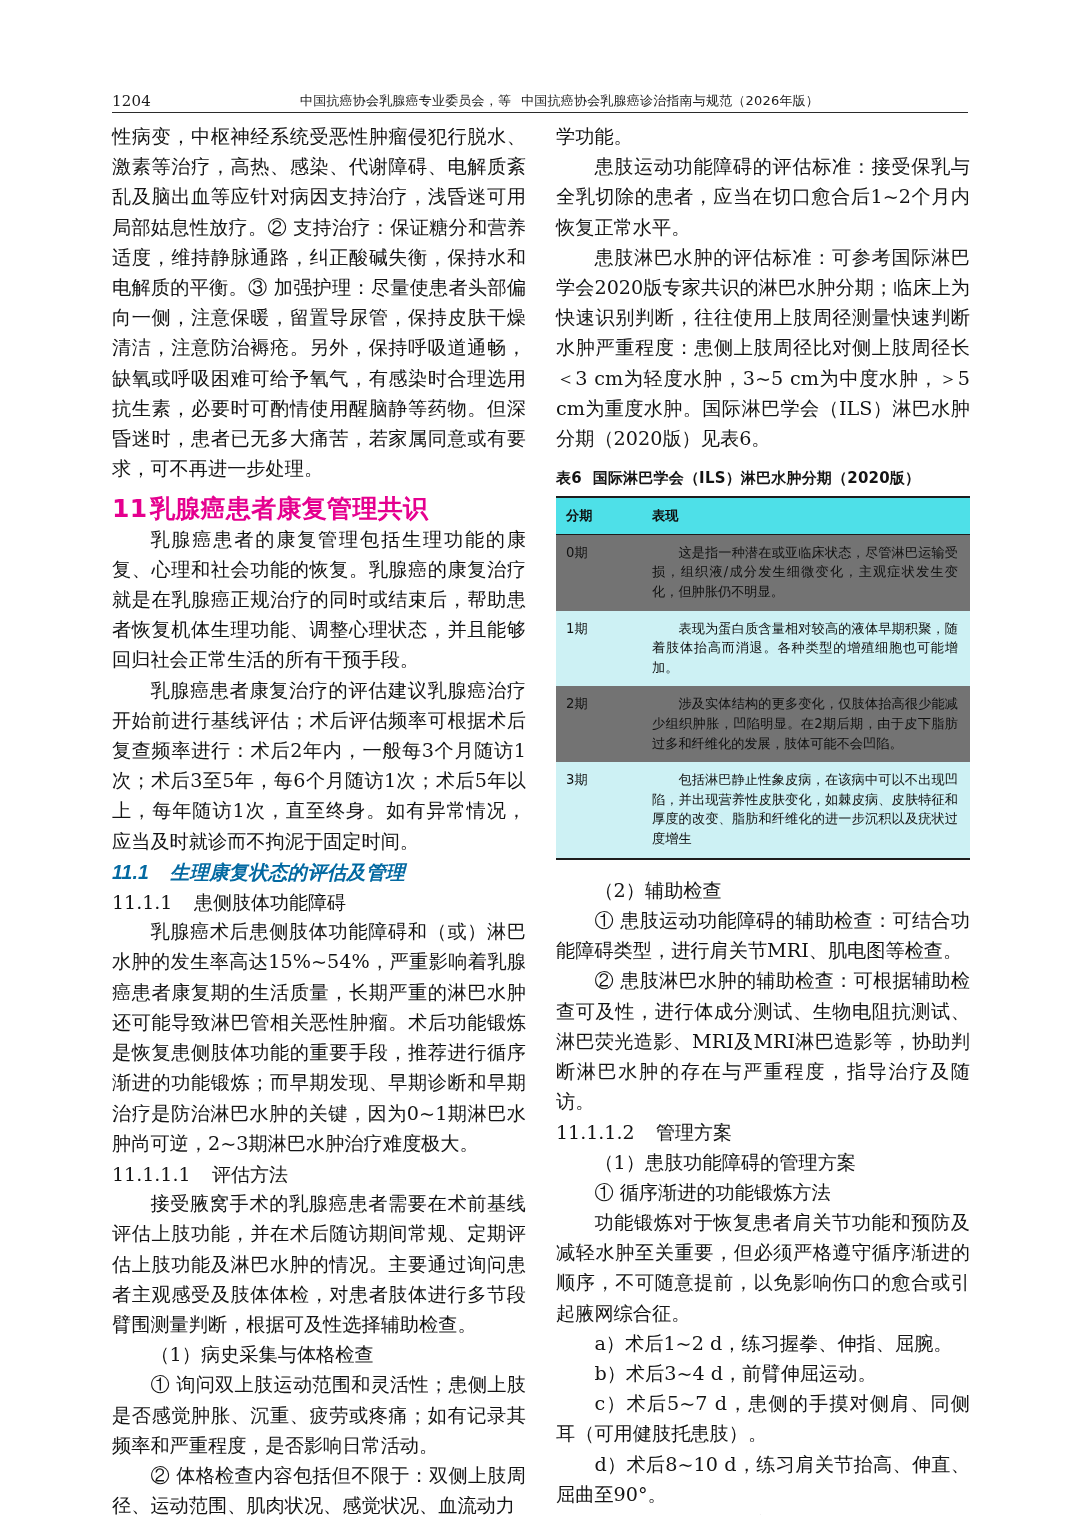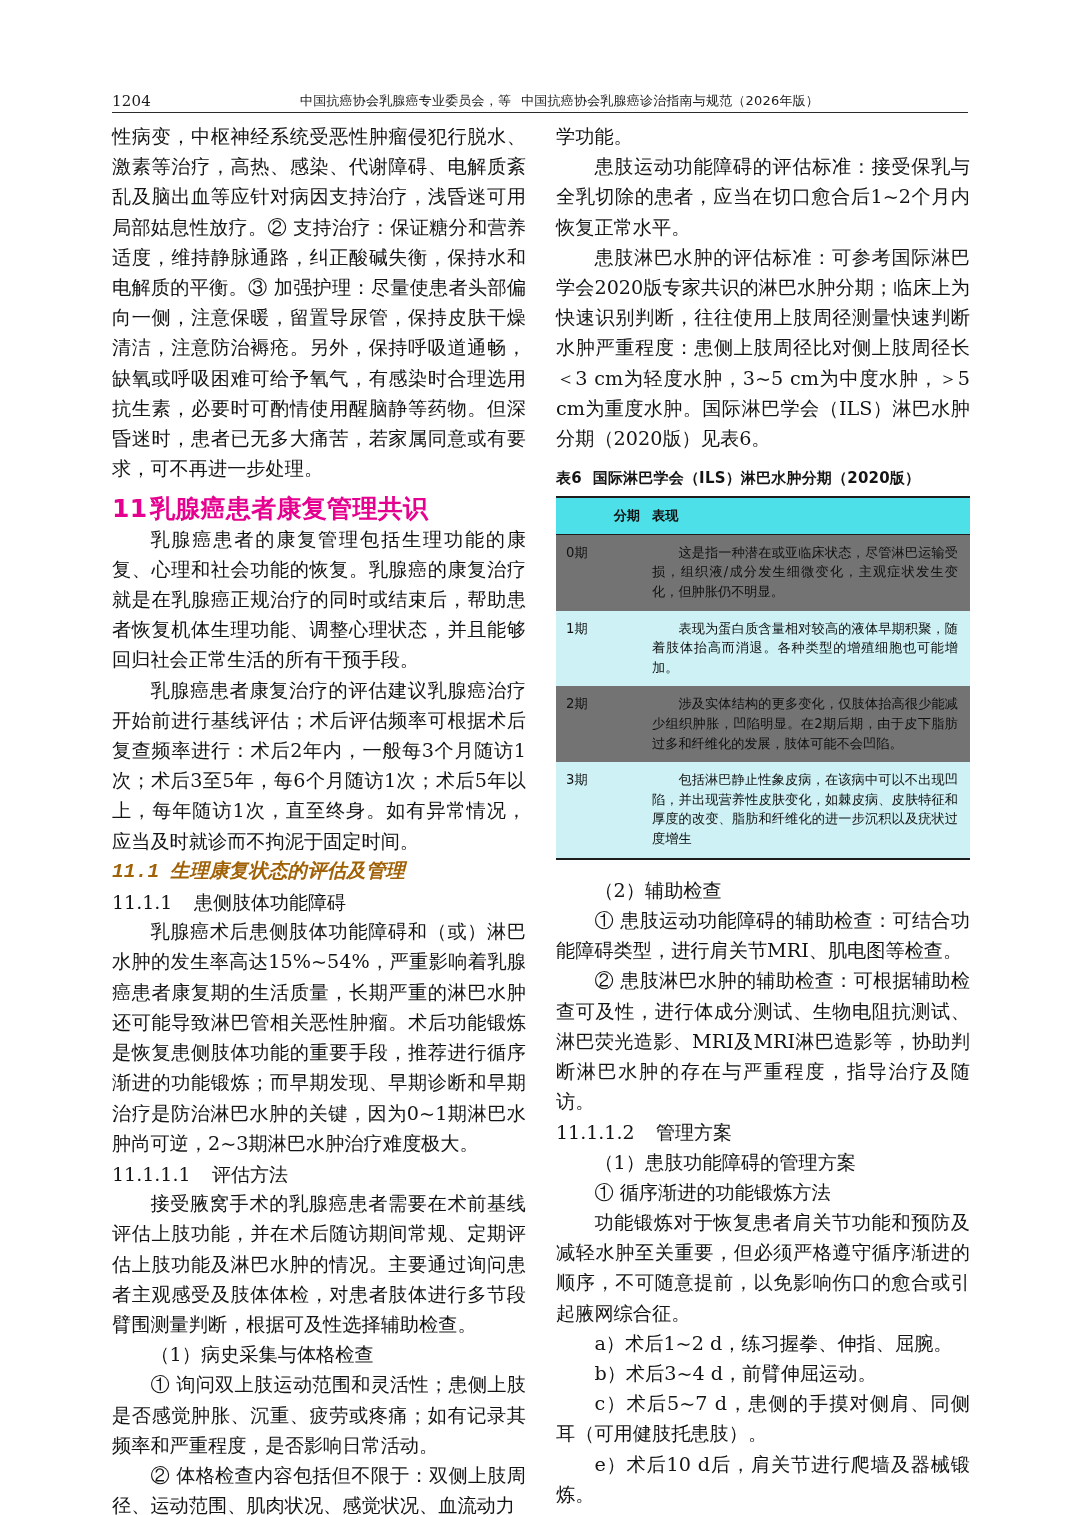--- a/index.html
+++ b/index.html
@@ -99,22 +99,22 @@
     display: inline-block;
     min-width: 38px;
     font-family: "DejaVu Sans", "Liberation Sans", sans-serif;
   }
   h3.h-sub {
     margin: 0;
     font-size: 19.4px;
     line-height: 30.2px;
     font-weight: bold;
     font-style: italic;
-    color: #a16207;
-    font-family: Liberation Mono, monospace;
+    color: #0369a1;
+    font-family: Liberation Sans, sans-serif;
     letter-spacing: 0.2px;
   }
   h3.h-sub .num {
     display: inline-block;
     min-width: 58px;
     font-style: italic;
   }
   h4.h-lvl3, h4.h-lvl4 {
     margin: 0;
     font-size: 19px;
@@ -153,21 +153,21 @@
   }
   table.tbl thead th {
     background: #4ee0e8;
     font-weight: bold;
     padding: 8px 6px;
     border-top: 2.2px solid #1d1d1d;
     border-bottom: 0;
   }
   table.tbl thead th.th-stage {
     width: 74px;
-    text-align: right;
+    text-align: left;
     padding-left: 10px;
   }
   table.tbl thead th.th-desc {
   }
   table.tbl tbody td {
     padding: 8px 6px 9px 6px;
     vertical-align: top;
     border: 0;
   }
   table.tbl tbody tr.row-a td { background: #737373; }
@@ -287,17 +287,18 @@
       <span class="num">11.1.1.2</span><span>管理方案</span>
     </h4>
 
     <p class="para">（1）患肢功能障碍的管理方案</p>
     <p class="para">① 循序渐进的功能锻炼方法</p>
     <p class="para">功能锻炼对于恢复患者肩关节功能和预防及减轻水肿至关重要，但必须严格遵守循序渐进的顺序，不可随意提前，以免影响伤口的愈合或引起腋网综合征。</p>
 
     <p class="para">a）术后1~2 d，练习握拳、伸指、屈腕。</p>
     <p class="para">b）术后3~4 d，前臂伸屈运动。</p>
     <p class="para">c）术后5~7 d，患侧的手摸对侧肩、同侧耳（可用健肢托患肢）。</p>
+    <p class="para">d）术后8~10 d，练习肩关节抬高、伸直、屈曲至90°。</p>
     <p class="para">e）术后10 d后，肩关节进行爬墙及器械锻炼。</p>
 
   </div>
 
 </div>
 
 </body></html>

